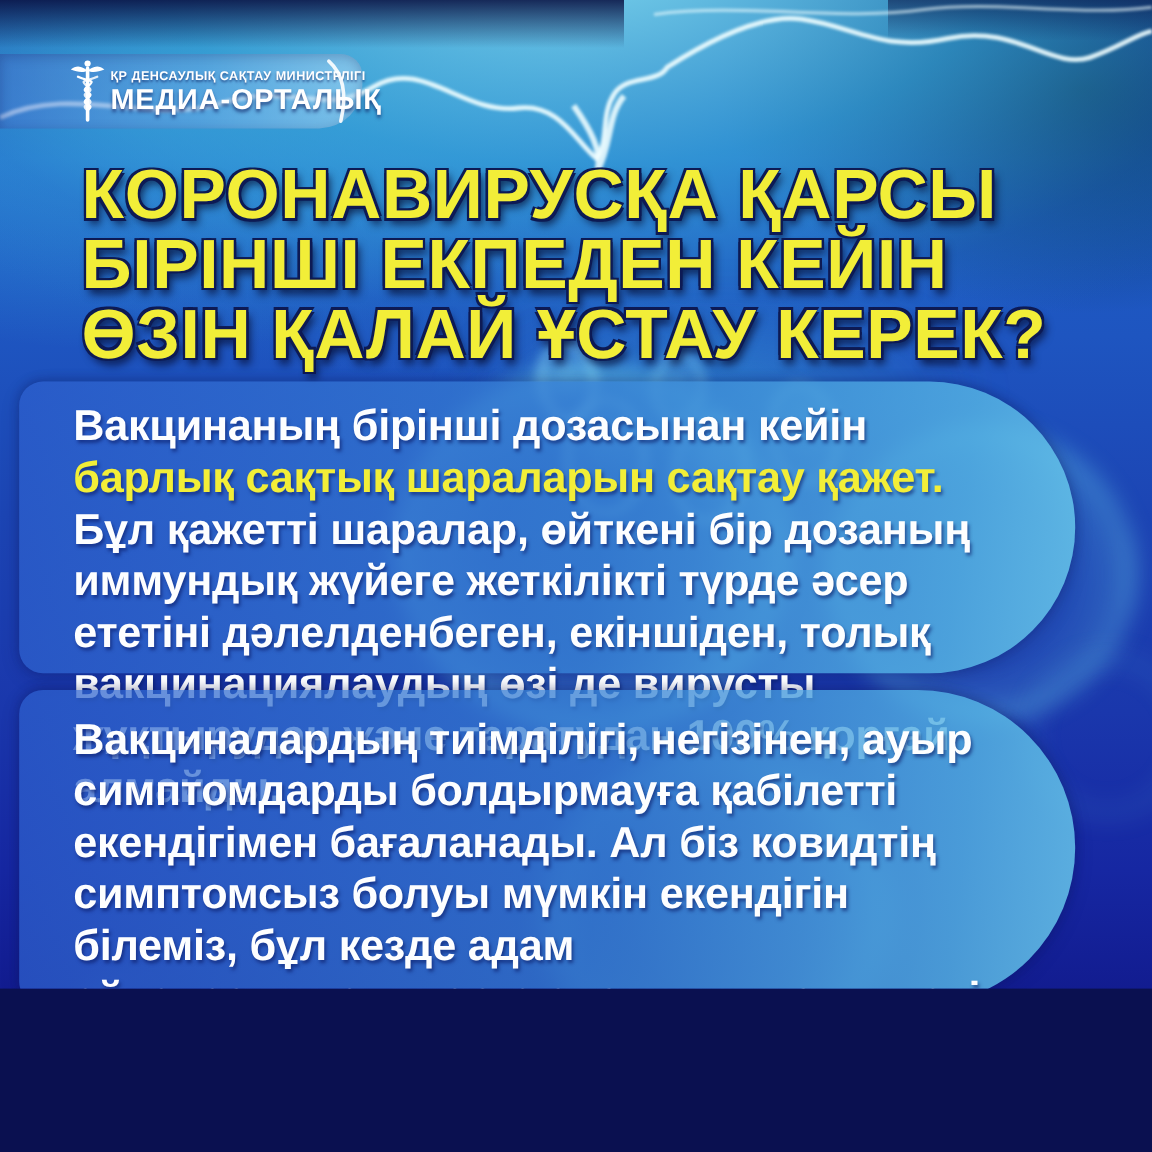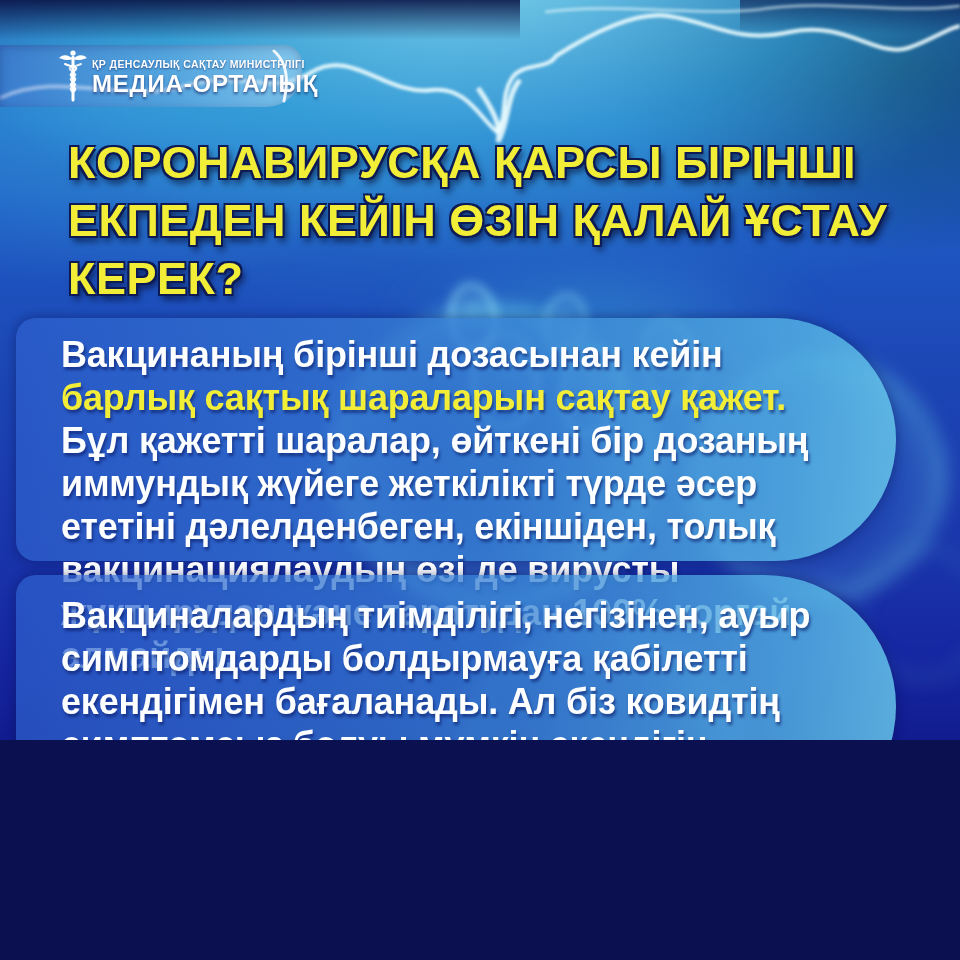--- a/index.html
+++ b/index.html
@@ -1,17 +1,17 @@
 <!DOCTYPE html>
 <html style="--accent: #f2ee38;"><head>
 <meta charset="utf-8">
 <style>
   html,body{margin:0;padding:0;background:#0a1050;}
   .stage{
-    position:relative;width:960px;height:740px;overflow:hidden;
+    position:relative;width:960px;height:824px;overflow:hidden;
     font-family:"Liberation Sans", sans-serif;
     background:
       radial-gradient(950px 520px at 50% -60px, rgba(140,235,250,0.95) 0%, rgba(60,175,220,0.65) 38%, rgba(40,120,200,0.25) 62%, rgba(0,0,0,0) 75%),
       radial-gradient(600px 300px at 12% 10%, rgba(70,200,235,0.55) 0%, rgba(0,0,0,0) 70%),
       radial-gradient(420px 260px at 94% 9%, rgba(8,52,78,0.85) 0%, rgba(0,0,0,0) 72%),
       linear-gradient(180deg,#123092 0%, #1c5ec6 16%, #1e55c0 34%, #1c45b4 52%, #1a37ac 72%, #1627a2 88%, #121c90 100%);
   }
   .fx{position:absolute;pointer-events:none;}
   
   .waves{left:0;top:0;}
@@ -52,21 +52,21 @@
     background:linear-gradient(90deg, rgba(70,115,205,0.50) 0%, rgba(110,170,230,0.52) 55%, rgba(165,215,245,0.62) 100%);
     box-shadow:0 2px 10px rgba(10,20,80,0.25) inset;}
   .badge .cadu{position:absolute;left:56px;top:3px;}
   .badge .lt{position:absolute;left:92px;top:13px;color:#fff;font-weight:700;
     font-size:10.5px;letter-spacing:0.4px;text-shadow:0 1px 2px rgba(10,25,90,0.6);white-space:nowrap;}
   .badge .lb{position:absolute;left:92px;top:25px;color:#fff;font-weight:800;
     font-size:24px;letter-spacing:0.8px;text-shadow:0 2px 3px rgba(10,25,90,0.65);white-space:nowrap;}
   .badge .swoosh{position:absolute;right:6px;top:4px;}
   
   .heading{position:absolute;left:68px;top:134px;width:845px;
-    font-size:45px;line-height:58px;font-weight:800;letter-spacing:0.5px;
+    font-size:58px;line-height:58px;font-weight:800;letter-spacing:0.5px;
     color:var(--accent,#f2ee38);text-transform:uppercase;
     text-shadow:2px 2px 0 #0d1a54, -2px 2px 0 #0d1a54, 2px -2px 0 #0d1a54,
                 -2px -2px 0 #0d1a54, 3px 5px 7px rgba(5,10,45,0.8);}
   
   .panel{position:absolute;left:16px;width:880px;color:#fdfeff;
     font-weight:700;font-size:36px;line-height:43px;letter-spacing:-0.2px;
     text-shadow:1.5px 2.5px 3px rgba(10,25,100,0.6);
     background:linear-gradient(97deg, rgba(45,95,205,0.72) 0%, rgba(55,130,212,0.76) 55%, rgba(85,180,228,0.82) 88%, rgba(105,200,235,0.85) 100%);
     box-shadow:0 -2px 8px rgba(10,20,80,0.25), 0 4px 14px rgba(10,20,80,0.25);}
   .panel1{top:318px;height:243px;border-radius:20px 122px 122px 20px;

